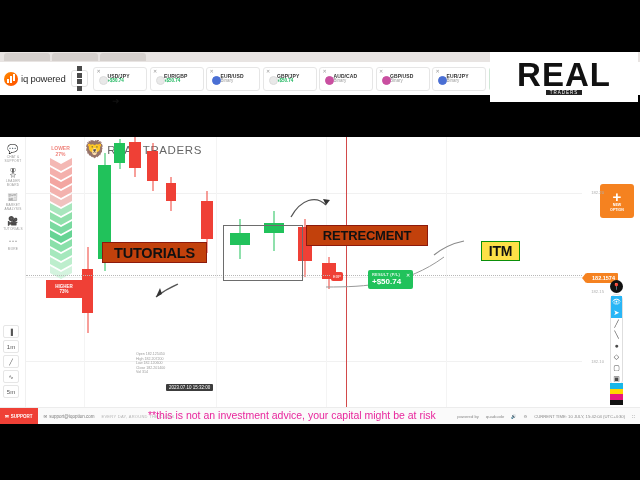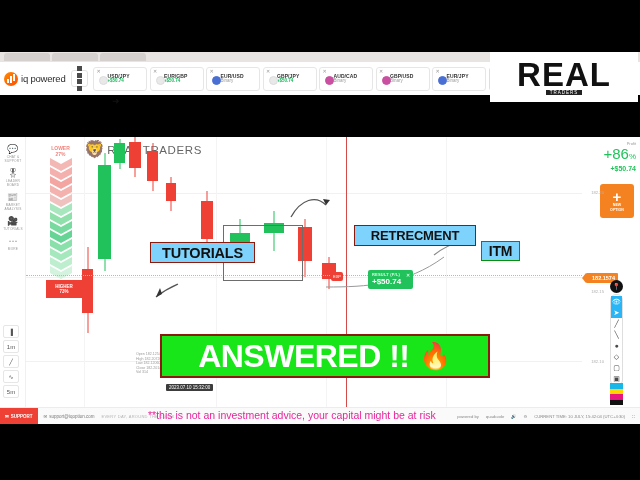--- a/index.html
+++ b/index.html
@@ -106,22 +106,22 @@
                 font-size:4px; color:#fff; display:flex; align-items:center; justify-content:center; }
 
   .result-box { position:absolute; background:#21c25b; border-radius:2px; padding:2px 12px 3px 4px; }
   .result-box .t { font-size:4px; color:#d9f7e4; font-weight:bold; letter-spacing:.2px; display:block; }
   .result-box .v { font-size:8px; color:#fff; font-weight:bold; display:block; line-height:9px; }
   .result-box .cx { position:absolute; right:3px; top:2px; font-size:5px; color:#fff; }
 
   
   .anno { position:absolute; font-weight:bold; color:#111; border:1px solid #8c1a0c;
           display:flex; align-items:center; justify-content:center; letter-spacing:-.2px; }
-  .anno.red { background:#7dd3fc;margin-left:48px; }
-  .anno.green { background:#7dd3fc; }
+  .anno.red { background:#c2410c; }
+  .anno.green { background:#fde047; }
   .sel-rect { position:absolute; border:1px solid #6d6d6d; }
   .arrow-svg { position:absolute; left:0; top:0; width:100%; height:100%; pointer-events:none; }
 
   
   .rpanel { position:absolute; right:0; top:0; width:58px; height:100%; background:#fff; }
   .axis-label { position:absolute; right:36px; font-size:4.2px; color:#b0b0b0; }
   .price-tag { position:absolute; right:22px; background:#f58220; color:#fff; font-size:5.5px;
                font-weight:bold; padding:2px 3px 2px 6px; border-radius:1px; }
   .price-tag::before { content:""; position:absolute; left:-4px; top:0; border-top:5.5px solid transparent;
                        border-bottom:5.5px solid transparent; border-right:4px solid #f58220; }
@@ -410,27 +410,20 @@
         <div>Open 182.125450</div>
         <div>High 182.207200</div>
         <div>Low 182.120600</div>
         <div>Close 182.201400</div>
         <div>Vol   314</div>
       </div>
       <div class="time-chip">2023.07.10 15:32:00</div>
     </div>
 
     <div class="rpanel">
-      <div class="profit-wrap">
-        <div class="profit-lab">Profit</div>
-        <div class="profit-pct">
-          <span>+86</span><small>%</small>
-        </div>
-        <div class="profit-amt">+$50.74</div>
-      </div>
       <div class="new-option">
         <span class="pl">+</span>
         <span class="no">NEW</span>
         <span class="no">OPTION</span>
       </div>
 
       <div class="axis-label" style="top:53px;">182.20</div>
       <div class="axis-label" style="top:152px;">182.15</div>
       <div class="axis-label" style="top:222px;">182.10</div>
       <div class="price-tag" style="top:136px;">182.1574</div>
@@ -449,25 +442,20 @@
       <div class="swatches">
         <i style="background:#19b7e8;"></i>
         <i style="background:#ffd400;"></i>
         <i style="background:#e8177d;"></i>
         <i style="background:#111111;"></i>
       </div>
     </div>
 
   </div>
 
-  <div style="position:absolute;left:160px;top:334px;width:330px;height:44px;background:#19e619;
-              border:2px solid #8c1a0c;z-index:50;display:flex;align-items:center;justify-content:center;gap:10px;">
-    <span style="color:#fff;font-size:32px;font-weight:bold;letter-spacing:-.5px;">ANSWERED !!</span>
-    <span style="font-size:26px;">🔥</span>
-  </div>
 
   <div class="statusbar">
     <div class="support-btn">
       <span>✉</span>
       <span>SUPPORT</span>
     </div>
     <div class="sb-mail">
       <span>✉</span>
       <span>support@iqoption.com</span>
     </div>

